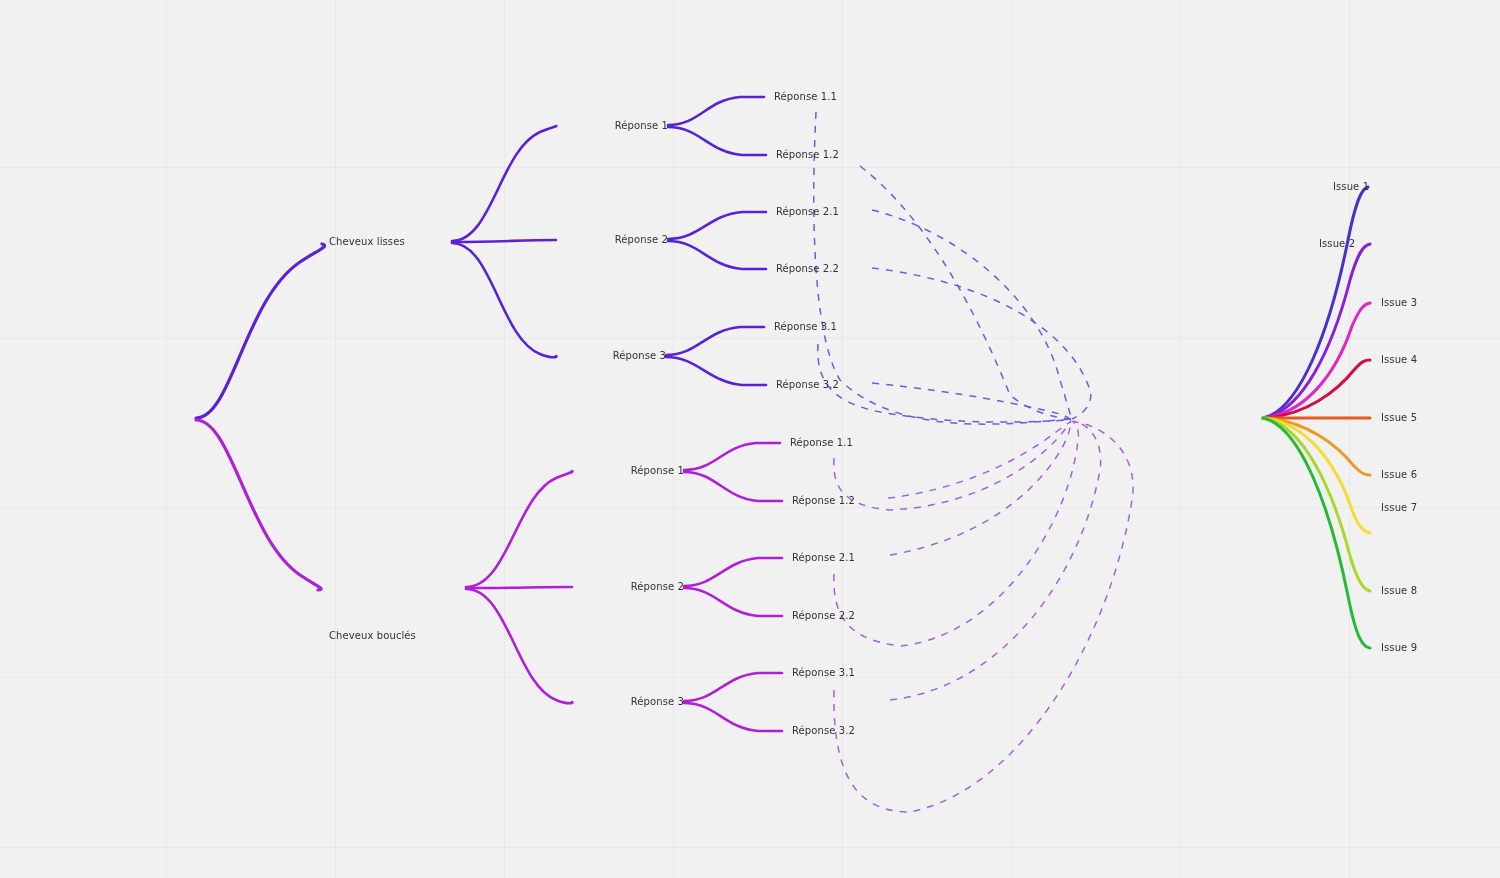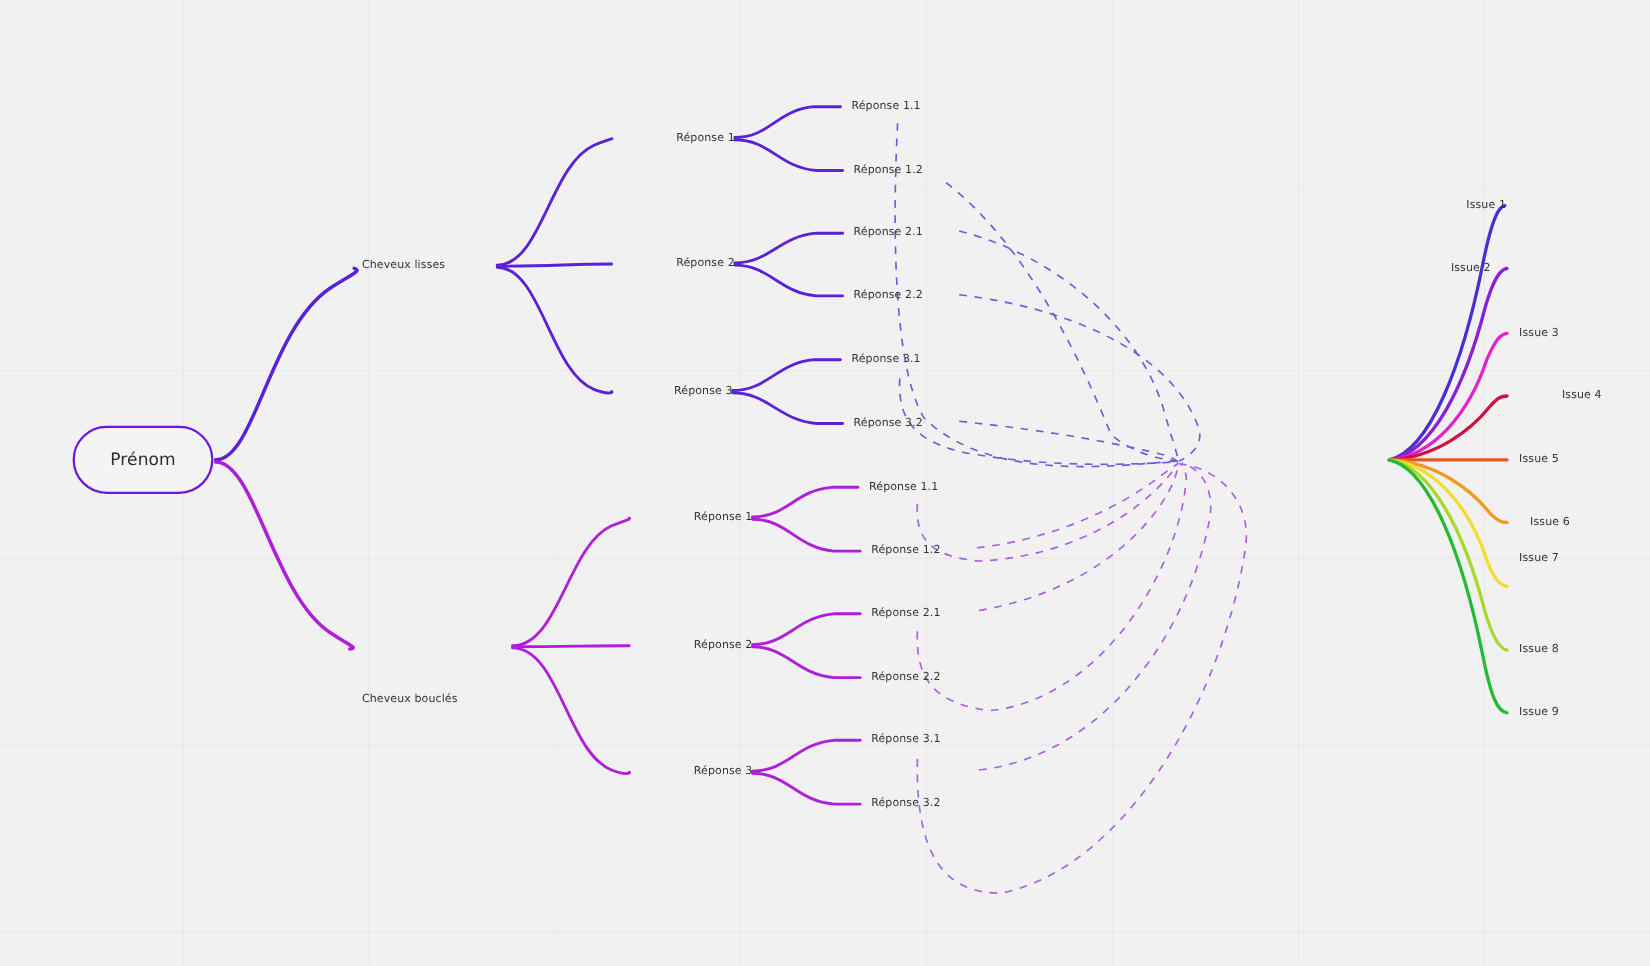--- a/index.html
+++ b/index.html
@@ -124,23 +124,20 @@
       <path d="M1263,418 C1304,414 1336,375 1352,326 C1360,308 1364,304 1370,303" stroke="#e024c8"></path>
       <path d="M1263,418 C1306,416 1338,390 1354,370 C1362,361 1365,360 1370,360" stroke="#d11042"></path>
       <path d="M1263,418 C1300,418 1340,418 1370,418" stroke="#e8591c"></path>
       <path d="M1263,418 C1306,420 1338,446 1354,466 C1362,474 1365,475 1370,475" stroke="#ef9a1e"></path>
       <path d="M1263,418 C1304,422 1336,461 1352,510 C1358,527 1364,532 1370,533" stroke="#f5dc30"></path>
       <path d="M1263,418 C1302,424 1332,486 1350,556 C1357,580 1364,590 1370,591" stroke="#a8d92a"></path>
       <path d="M1263,418 C1300,426 1330,506 1348,596 C1356,636 1362,647 1370,648" stroke="#22bb33"></path>
     </g>
   </svg>
 
-  <div class="node-box" style="left:66px; top:387px; width:128px; height:62px;">
-    <span>Prénom</span>
-  </div>
 
 
   <div class="lbl r" style="left:329px; top:242px;">Cheveux lisses</div>
   <div class="lbl r" style="left:329px; top:588px;margin-top:48px;">Cheveux bouclés</div>
 
   <div class="lbl l" style="left:668px; top:126px;">Réponse 1</div>
   <div class="lbl l" style="left:668px; top:240px;">Réponse 2</div>
   <div class="lbl l" style="left:666px; top:356px;">Réponse 3</div>
 
   <div class="lbl r" style="left:774px; top:97px;">Réponse 1.1</div>
@@ -157,20 +154,20 @@
   <div class="lbl r" style="left:790px; top:443px;">Réponse 1.1</div>
   <div class="lbl r" style="left:792px; top:501px;">Réponse 1.2</div>
   <div class="lbl r" style="left:792px; top:558px;">Réponse 2.1</div>
   <div class="lbl r" style="left:792px; top:616px;">Réponse 2.2</div>
   <div class="lbl r" style="left:792px; top:673px;">Réponse 3.1</div>
   <div class="lbl r" style="left:792px; top:731px;">Réponse 3.2</div>
 
   <div class="lbl r" style="left:1333px; top:187px;">Issue 1</div>
   <div class="lbl r" style="left:1319px; top:244px;">Issue 2</div>
   <div class="lbl r" style="left:1381px; top:303px;">Issue 3</div>
-  <div class="lbl r" style="left:1381px; top:360px;margin-left:39px;">Issue 4</div>
+  <div class="lbl r" style="left:1381px; top:360px;">Issue 4</div>
   <div class="lbl r" style="left:1381px; top:418px;">Issue 5</div>
-  <div class="lbl r" style="left:1381px; top:475px;margin-left:10px;">Issue 6</div>
+  <div class="lbl r" style="left:1381px; top:475px;">Issue 6</div>
   <div class="lbl r" style="left:1381px; top:508px;">Issue 7</div>
   <div class="lbl r" style="left:1381px; top:591px;">Issue 8</div>
   <div class="lbl r" style="left:1381px; top:648px;text-align:right;">Issue 9</div>
 
 </div>
 
 </body></html>

